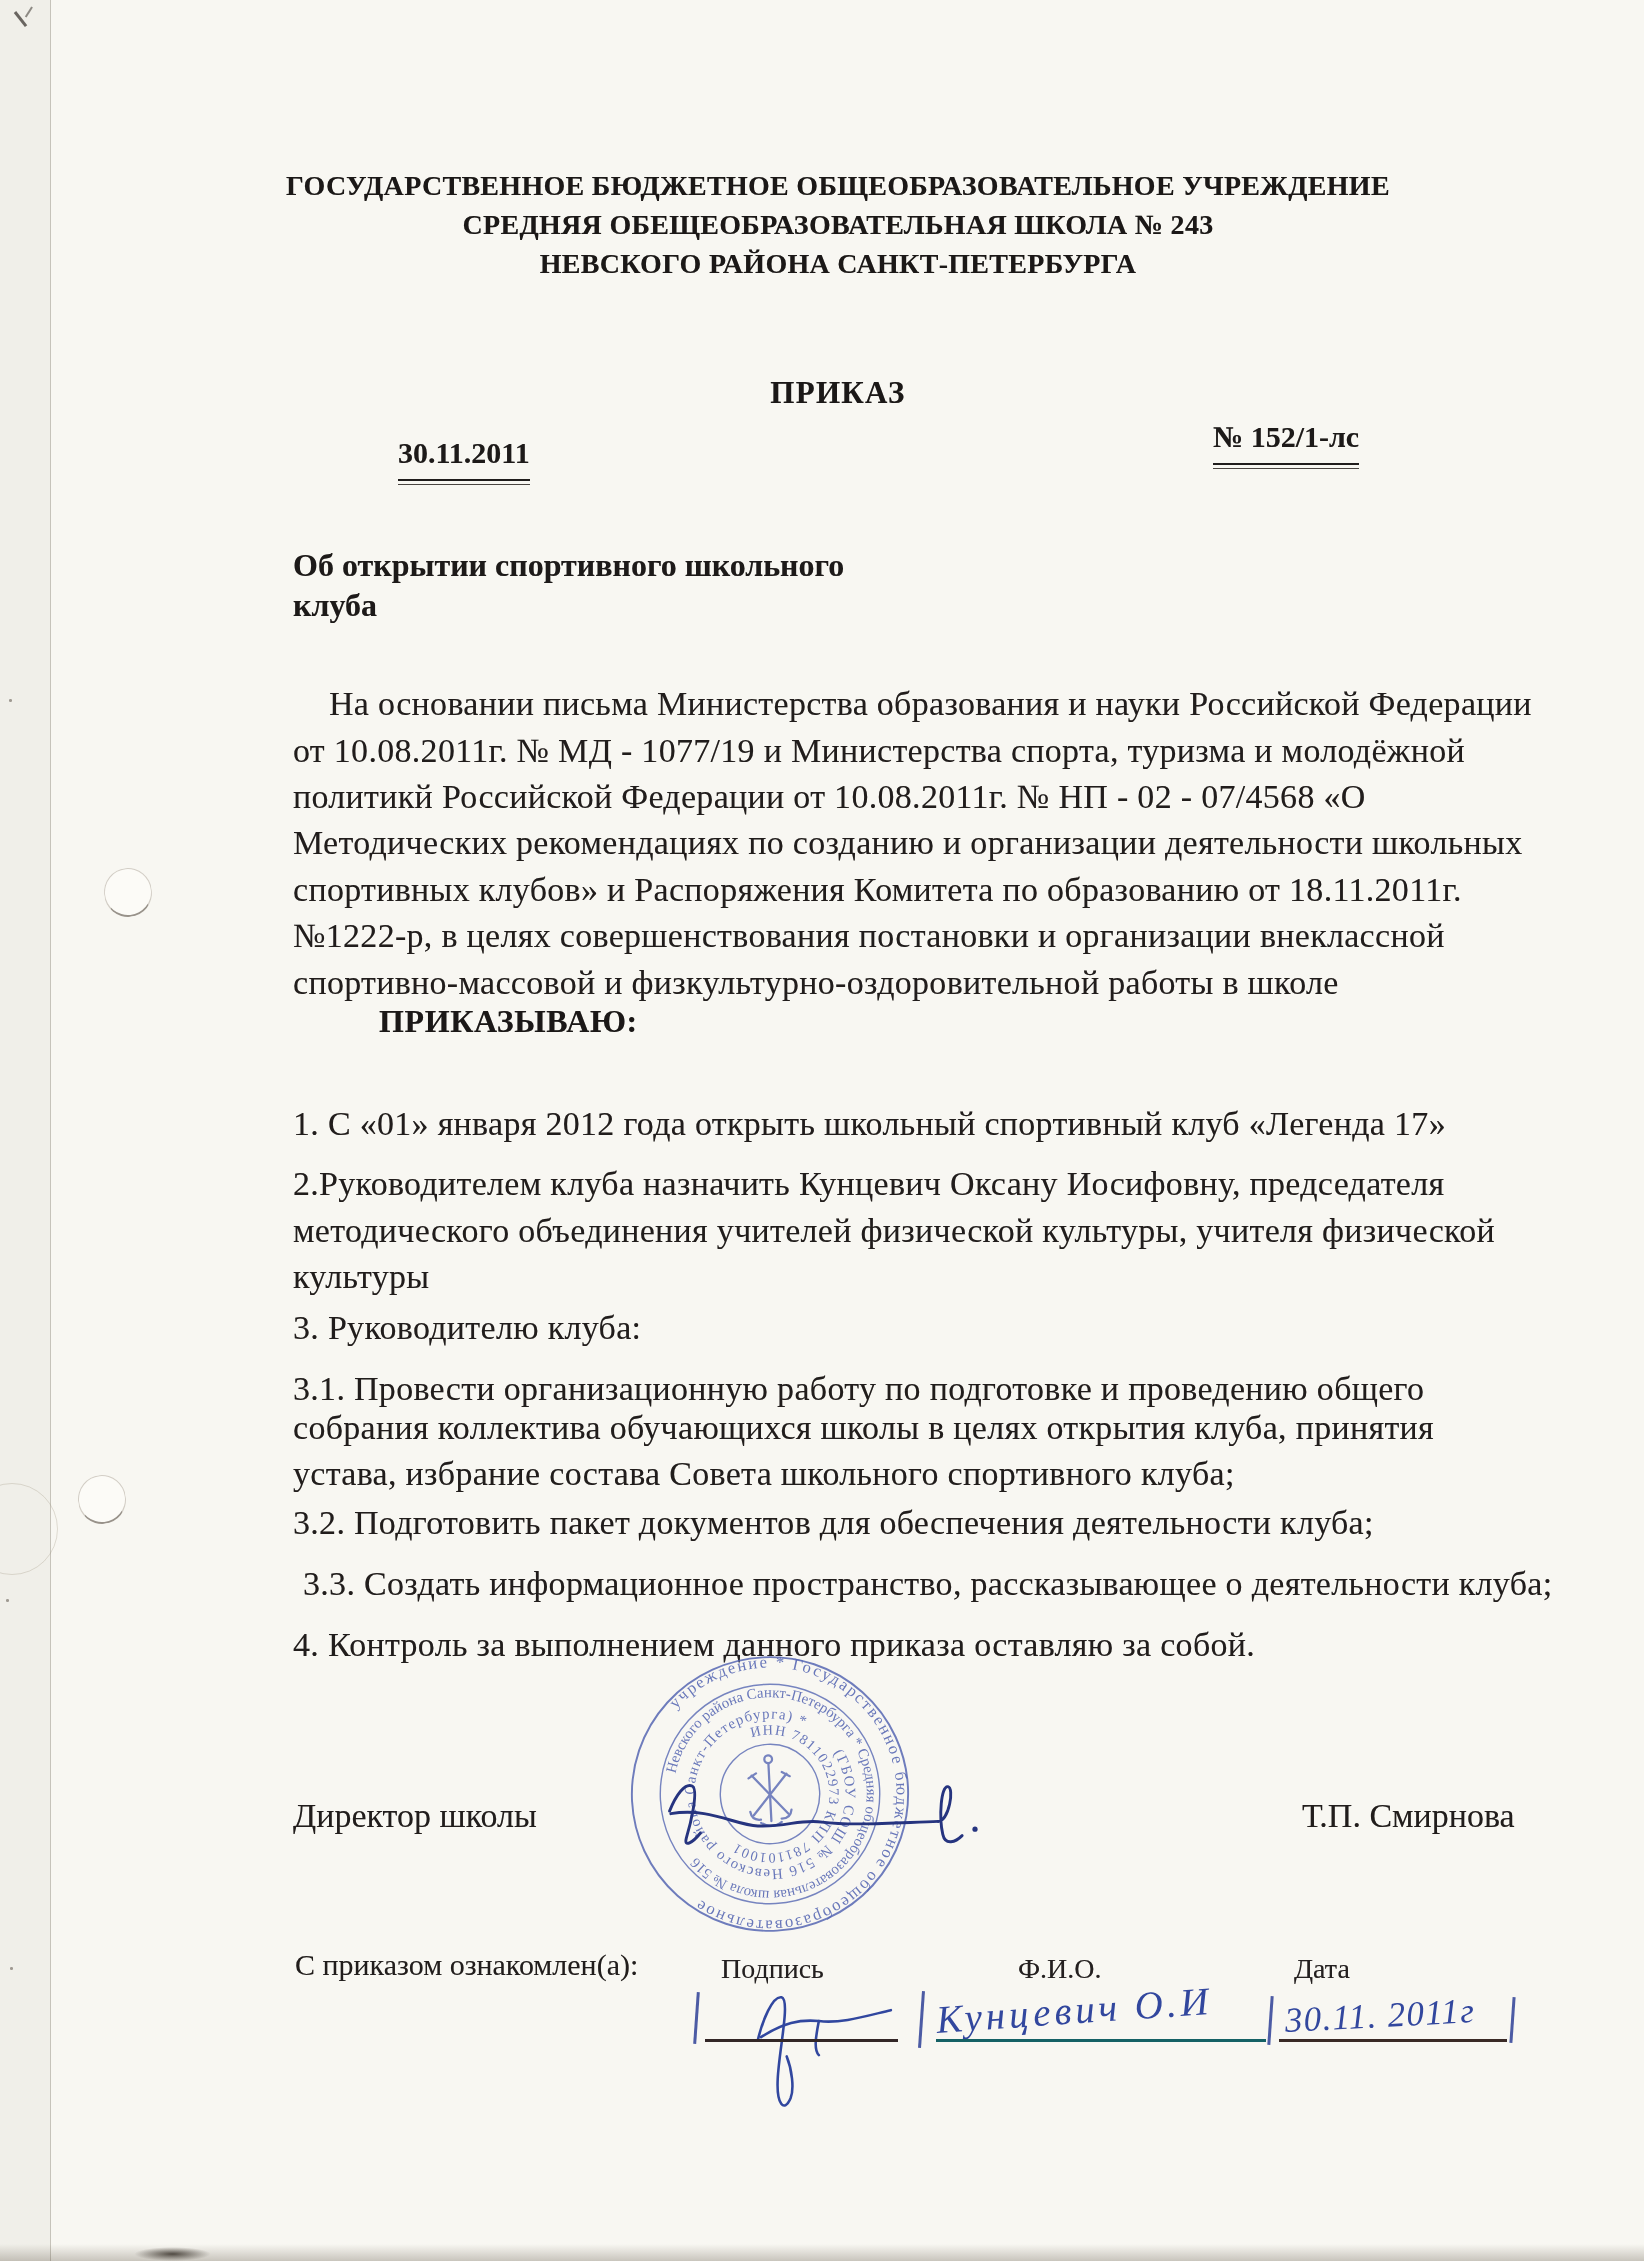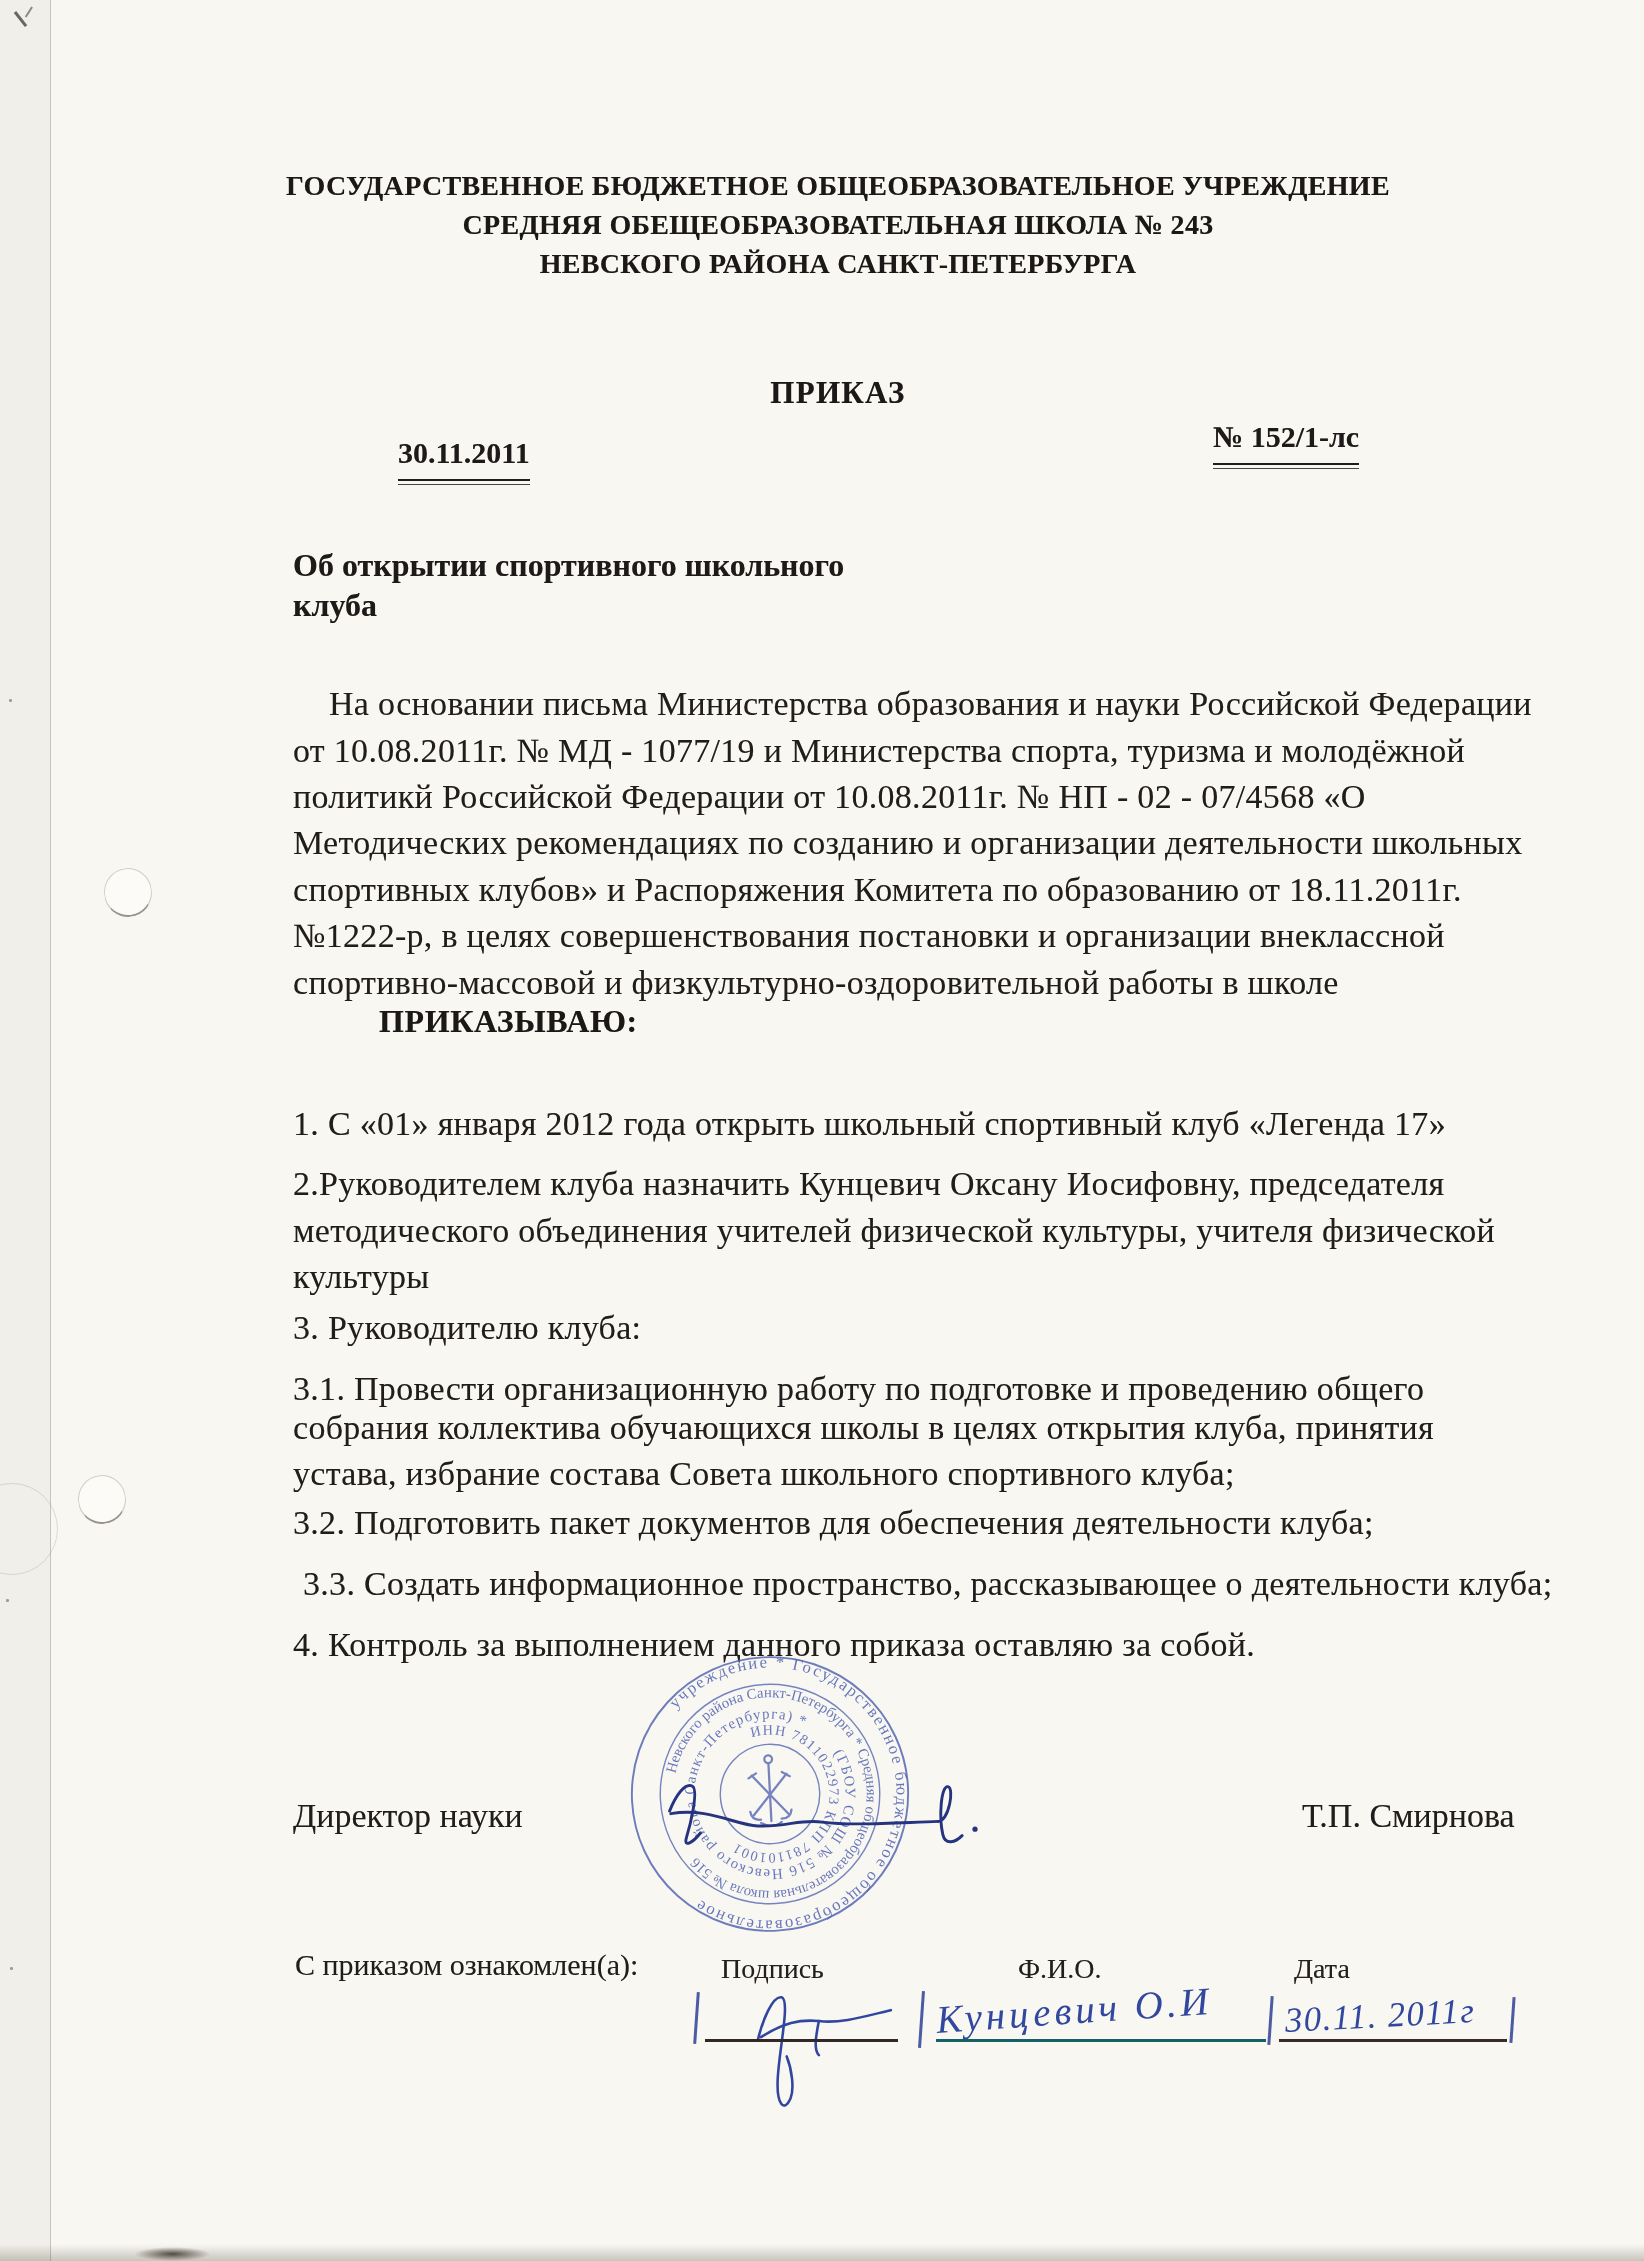--- a/index.html
+++ b/index.html
@@ -105,21 +105,21 @@
   <div class="abs body-line" style="left:293px;top:1212px;">методического объединения учителей физической культуры, учителя физической</div>
   <div class="abs body-line" style="left:293px;top:1258px;">культуры</div>
   <div class="abs body-line" style="left:293px;top:1309px;">3. Руководителю клуба:</div>
   <div class="abs body-line" style="left:293px;top:1363px;margin-top:7px;">3.1. Провести организационную работу по подготовке и проведению общего</div>
   <div class="abs body-line" style="left:293px;top:1409px;">собрания коллектива обучающихся школы в целях открытия клуба, принятия</div>
   <div class="abs body-line" style="left:293px;top:1455px;">устава, избрание состава Совета школьного спортивного клуба;</div>
   <div class="abs body-line" style="left:293px;top:1504px;">3.2. Подготовить пакет документов для обеспечения деятельности клуба;</div>
   <div class="abs body-line" style="left:303px;top:1565px;">3.3. Создать информационное пространство, рассказывающее о деятельности клуба;</div>
   <div class="abs body-line" style="left:293px;top:1626px;">4. Контроль за выполнением данного приказа оставляю за собой.</div>
 
-  <div class="abs sig-label" style="left:293px;top:1797px;">Директор науки</div>
+  <div class="abs sig-label" style="left:293px;top:1797px;">Директор школы</div>
   <div class="abs sig-label" style="left:1302px;top:1797px;">Т.П. Смирнова</div>
 
   <svg class="stamp-svg" width="284" height="284" viewBox="0 0 440 440">
     <defs>
       <path id="rp1" d="M 24 220 A 196 196 0 1 1 416 220 A 196 196 0 1 1 24 220" fill="none"></path>
       <path id="rp2" d="M 70 220 A 150 150 0 1 1 370 220 A 150 150 0 1 1 70 220" fill="none"></path>
       <path id="rp3" d="M 103 220 A 117 117 0 1 1 337 220 A 117 117 0 1 1 103 220" fill="none"></path>
       <path id="rp4" d="M 128 220 A 92 92 0 1 1 312 220 A 92 92 0 1 1 128 220" fill="none"></path>
     </defs>
     <ellipse cx="220" cy="220" rx="214" ry="212" fill="none" stroke="#4a5cae" stroke-width="3" opacity="0.85"></ellipse>

